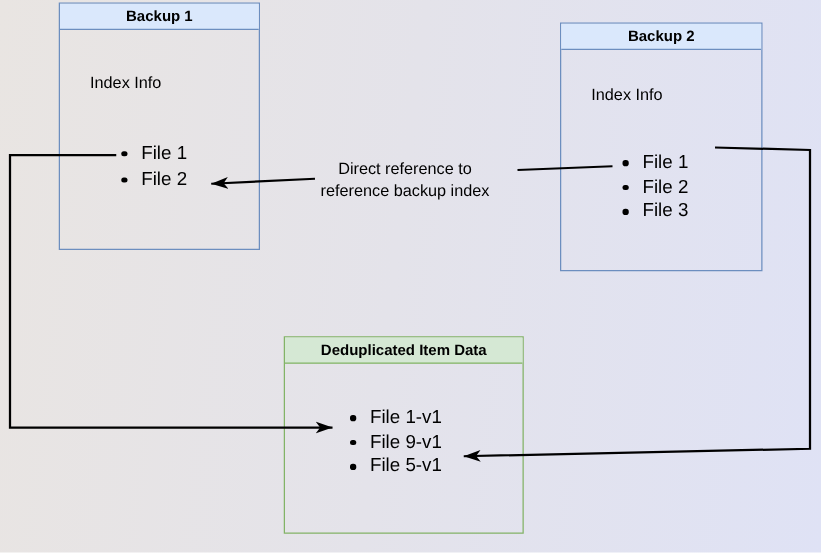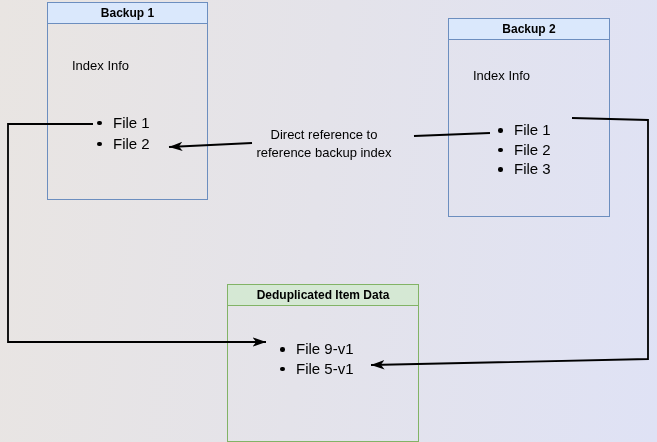--- a/index.html
+++ b/index.html
@@ -36,21 +36,21 @@
     text-align: center;
     font-weight: bold;
     font-size: 12px;
     border-bottom: 1.8px solid;
     border-color: inherit;
   }
   .node-blue  .node-header { background: #dae8fc; border-bottom-color: #6c8ebf; }
   .node-green .node-header { background: #d5e8d4; border-bottom-color: #82b366; }
   .node-backup1 { left: 47px;  top: 2px;   width: 161px; height: 198px; }
   .node-backup2 { left: 448px; top: 18px;   width: 162px; height: 199px; }
-  .node-dedup   { left: 227px; top: 284px; width: 192px; height: 158px; }
+  .node-dedup   { left: 227px; top: 269px; width: 192px; height: 158px; }
   .subtitle {
     position: absolute;
     font-size: 13px;
     white-space: nowrap;
     text-align: right;
   }
   .node-backup1 .subtitle { left: 24px; top: 55px; }
   .node-backup2 .subtitle { left: 24px; top: 49px; }
   ul.file-list {
     position: absolute;
@@ -108,20 +108,21 @@
     <ul class="file-list">
         <li>File 1</li>
         <li>File 2</li>
         <li>File 3</li>
       </ul>
   </div>
 
   <div class="node node-green node-dedup">
     <div class="node-header">Deduplicated Item Data</div>
     <ul class="file-list">
+        <li>File 1-v1</li>
         <li>File 9-v1</li>
         <li>File 5-v1</li>
       </ul>
   </div>
 
   <svg class="connector-layer" viewBox="0 0 657 442" xmlns="http://www.w3.org/2000/svg">
     <defs>
       <marker id="arrow" viewBox="0 0 14 10" refX="13.5" refY="5" markerWidth="14" markerHeight="10" orient="auto" markerUnits="userSpaceOnUse">
         <path d="M 0 0.3 L 13.5 5 L 0 9.7 L 3.6 5 Z" fill="#000"></path>
       </marker>

